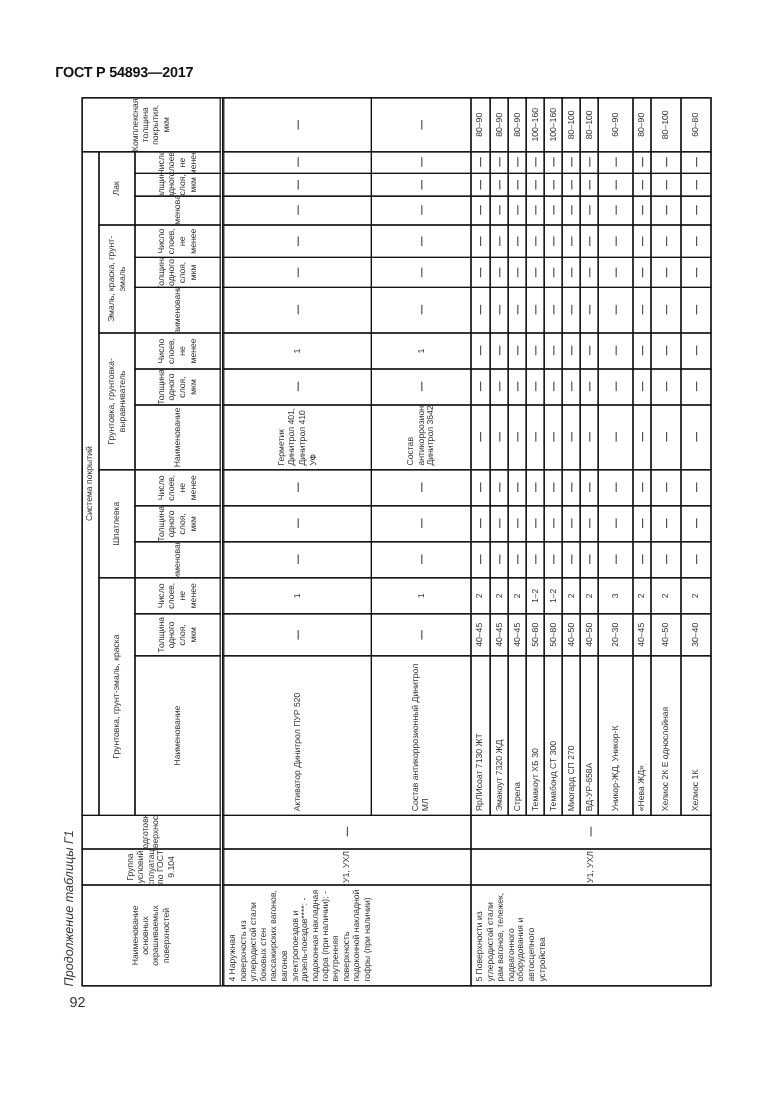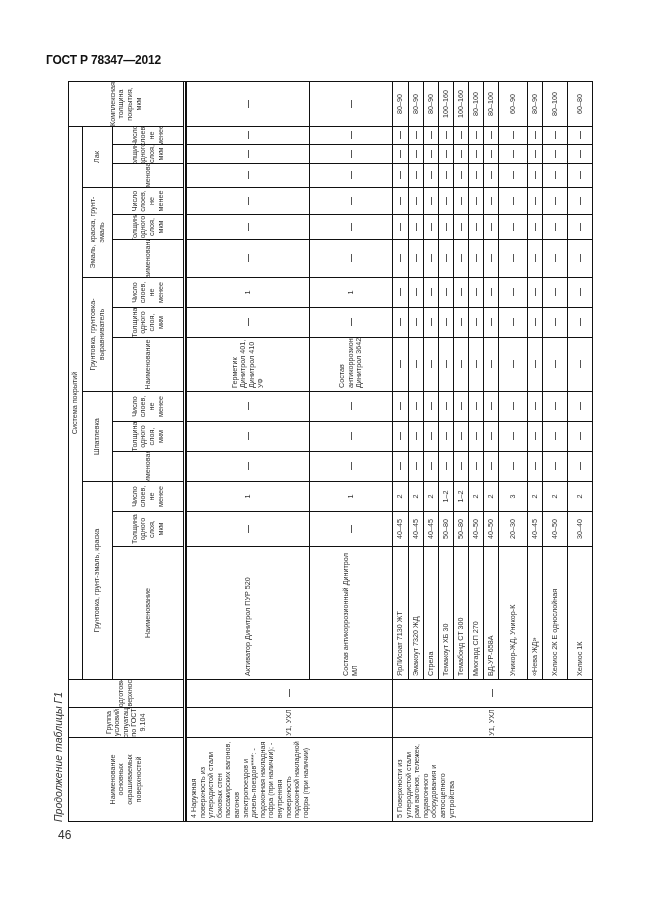--- a/index.html
+++ b/index.html
@@ -17,22 +17,22 @@
           display: flex; align-items: center; justify-content: center; text-align: center;
           font-size: 7.2px; line-height: 8.6px; overflow: hidden; padding: 1px; color: #333; }
   .cell.left { justify-content: flex-start; text-align: left; padding-left: 3px; }
   .cell.lt { align-items: flex-start; justify-content: flex-start; text-align: left; padding: 3px; }
   .dash { display: inline-block; width: 8px; height: 1px; background: #555; }
   .dbl { position: absolute; background: #111; }
 </style>
 </head>
 <body>
 
-<div class="doc-title">ГОСТ Р 78347—2012</div>
-<div class="page-num">46</div>
+<div class="doc-title">ГОСТ Р 54893—2017</div>
+<div class="page-num">92</div>
 
 <div class="land" id="land">
   <div class="caption">Продолжение таблицы Г1</div>
 <div class="cell" style="left: 0px; top: 0px; width: 85px; height: 116px;">
       <span>Наименование основных окрашиваемых поверхностей</span>
     </div>
     <div class="cell" style="left: 84px; top: 0px; width: 31px; height: 116px;">
       <span>Группа условий эксплуатации по ГОСТ 9.104</span>
     </div>
     <div class="cell" style="left: 114px; top: 0px; width: 29px; height: 116px;">

